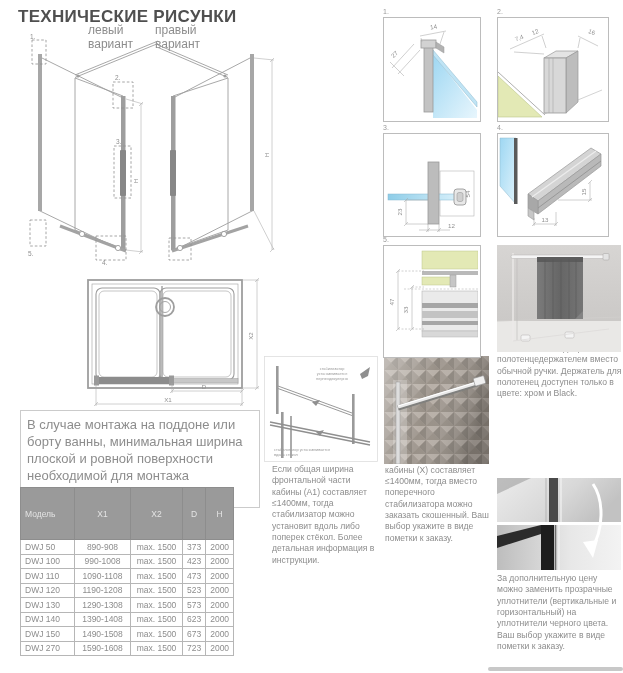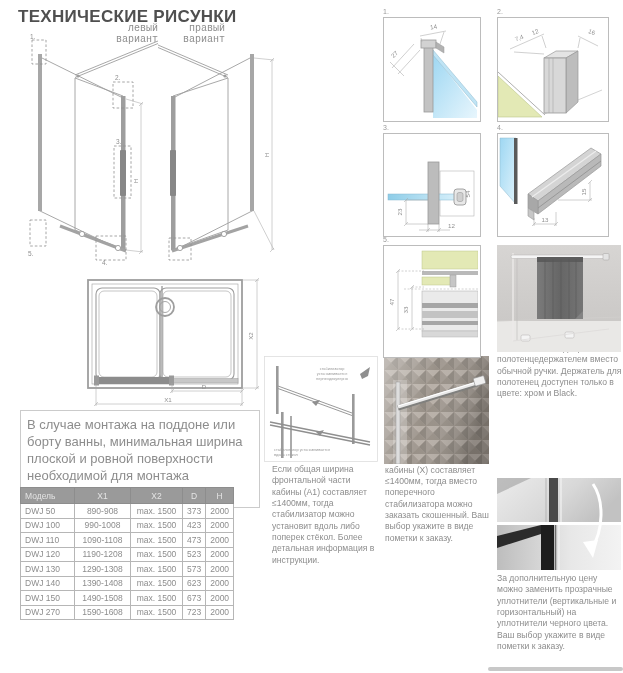--- a/index.html
+++ b/index.html
@@ -2,36 +2,36 @@
 <html><head>
 <meta charset="utf-8">
 <style>
   html,body{margin:0;padding:0;}
   body{
     width:623px;height:673px;position:relative;background:#ffffff;
     font-family:"Liberation Sans",sans-serif;color:#8d8d8d;overflow:hidden;
   }
   .abs{position:absolute;}
   .page-title{left:18px;top:7px;font-size:17px;font-weight:bold;color:#4f4f4f;letter-spacing:.3px;}
-  .variant-label{top:23px;width:70px;text-align:right;font-size:10px;color:#8d8d8d;font-family:Liberation Mono, monospace;}
+  .variant-label{top:23px;width:70px;text-align:left;font-size:12px;color:#8d8d8d;}
   .vl-left{left:88px;} .vl-right{left:155px;}
   .note-box{
     left:20px;top:410px;width:226px;min-height:54px;border:1px solid #cbcbcb;
     padding:5px 6px;font-size:13px;line-height:1.32;color:#8d8d8d;background:#fff;
   }
   .para{font-size:8.6px;line-height:1.32;color:#8d8d8d;}
   .p-a1{left:272px;top:464px;width:106px;}
   .p-x{left:385px;top:442px;width:104px;}
   .p-towel{left:497px;top:343px;width:126px;}
   .p-seals{left:497px;top:573px;width:126px;}
   table.models{left:20px;top:487px;position:absolute;border-collapse:collapse;background:#fff;
     font-size:8.5px;color:#8d8d8d;}
   table.models th{
     background:#9a9a9a;color:#e4e4e4;font-weight:normal;border:1px solid #8d8d8d;
-    padding:2px 4px;height:11px;}
+    padding:20px 4px;height:11px;}
   table.models td{border:1px solid #b6b6b6;padding:1.5px 4px;height:10.5px;background:#fff;}
   table.models th.h-model{text-align:left;}
   table.models td.c-model{text-align:left;}
   table.models td.c-num{text-align:center;margin-left:6px;}
   table.models th{text-align:center;}
   .detail-num{font-size:7px;color:#9a9a9a;}
   .detail-box{border:1px solid #bcbcbc;background:#fff;}
   .dn1{left:383px;top:8px;} .db1{left:383px;top:17px;width:96px;height:103px;}
   .dn2{left:497px;top:8px;} .db2{left:497px;top:17px;width:110px;height:103px;}
   .dn3{left:383px;top:124px;} .db3{left:383px;top:133px;width:96px;height:102px;}

